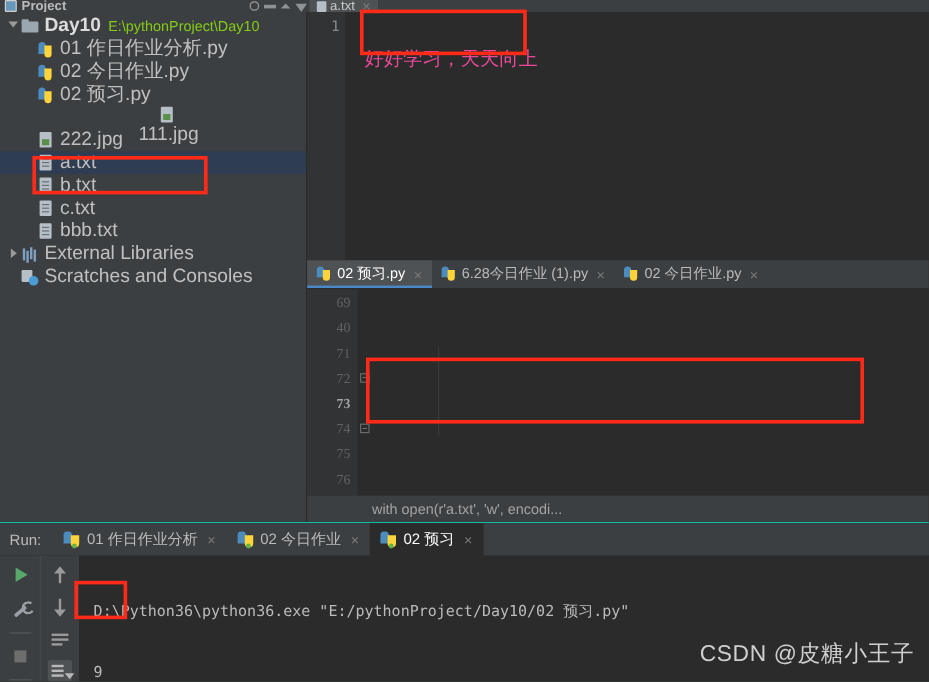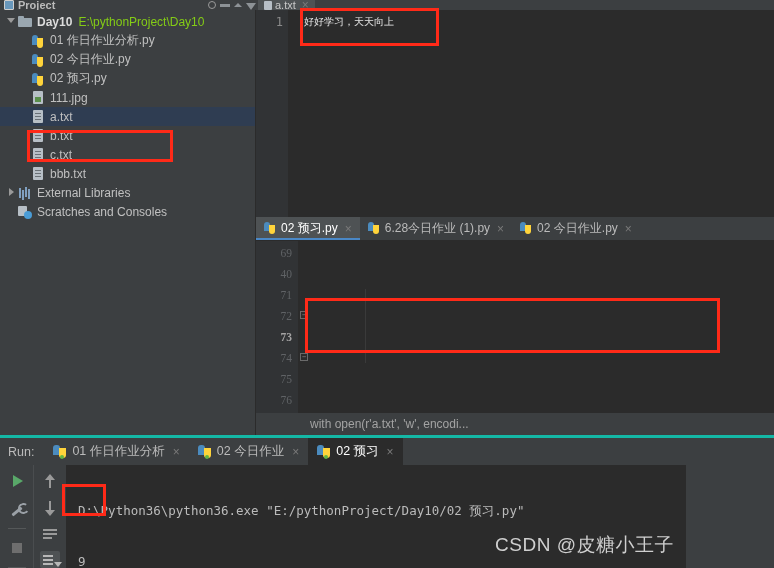--- a/index.html
+++ b/index.html
@@ -57,21 +57,21 @@
   .arrow.open::before {
     border-width:5px 4px 0 4px;
     border-color:#9a9a9a transparent transparent transparent;
   }
   .arrow.closed::before {
     border-width:4px 0 4px 5px;
     border-color:transparent transparent transparent #9a9a9a;
     left:5px; top:5px;
   }
   .ico { width:16px; height:16px; flex:none; margin-right:4px; position:relative; }
-  .row .name { font-size:12px; }
+  .row .name { font-size:16px; }
   .row .name.bold { font-weight:bold; color:#dcdcdc; }
   .row .sub { color:#84cc16; font-size:12px; margin-left:6px; }
 
   
   .ico-folder::before{
     content:""; position:absolute; left:1px; top:4px; width:14px; height:9px;
     background:#9aa7b0; border-radius:1px;
   }
   .ico-folder::after{
     content:""; position:absolute; left:1px; top:2px; width:6px; height:3px;
@@ -132,22 +132,23 @@
     font-family:"DejaVu Sans Mono", monospace; font-size:12px;
     padding-top:3px; padding-right:5px;
   }
   .txt-gutter .ln { height:18px; line-height:18px; color:#8a8a8a; }
   .txt-body {
     position:absolute; left:32px; top:0; right:0; bottom:0;
     background:#2b2b2b; padding-top:3px;
   }
   .txt-line {
     height:18px; line-height:18px; padding-left:16px;
-    color:#e5e5e5; font-size:10px;
+    color:#ec4899; font-size:16px;
     font-family:"Liberation Sans", sans-serif;
+    margin-top:28px;
   }
   .txt-caretline {
     position:absolute; left:32px; top:21px; right:0; height:18px;
     background:#323232;
   }
   .txt-vline {
     position:absolute; left:33px; top:39px; width:1px; bottom:0;
     background:#3a3a3a;
   }
 
@@ -215,21 +216,21 @@
     padding-left:54px; font-size:12px; color:#a3a3a3;
   }
   .py-left-strip {
     position:absolute; left:0; top:24px; width:4px; bottom:22px; background:#313335;
   }
 
   
   .run-panel {
     position:absolute; left:0; top:435px; width:774px; height:133px;
     background:#3c3f41;
-    border-top:3px solid #14b8a6;
+    border-top:1px solid #14b8a6;
   }
   .run-tabs {
     height:27px; display:flex; align-items:stretch;
     background:#3c3f41;
   }
   .run-label {
     display:flex; align-items:center; padding:0 10px 0 8px;
     font-size:12.5px; color:#bbbbbb;
   }
   .run-tab {
@@ -245,21 +246,21 @@
   .runico::after{
     content:""; position:absolute; left:6px; top:3px; width:7px; height:10px;
     background:#ffd43b; border-radius:0 0 3px 3px;
   }
   .runico .dot {
     position:absolute; left:7px; top:10px; width:4px; height:4px;
     border-radius:50%; background:#62b543; z-index:3;
   }
 
   .run-body {
-    position:absolute; left:0; top:27px; width:686px; bottom:0;
+    position:absolute; left:0; top:27px; width:774px; bottom:0;
     background:#2b2b2b;
   }
   .run-sidebar-a {
     position:absolute; left:0; top:0; width:33px; bottom:0;
     background:#3c3f41;
     display:flex; flex-direction:column; align-items:center; padding-top:6px; gap:9px;
   }
   .run-sidebar-b {
     position:absolute; left:33px; top:0; width:33px; bottom:0;
     background:#3c3f41;
@@ -382,23 +383,27 @@
         <span class="name">01 作日作业分析.py</span>
       </div>
       <div class="row" style="padding-left:30px;">
         <span class="ico ico-py"></span>
         <span class="name">02 今日作业.py</span>
       </div>
       <div class="row" style="padding-left:30px;">
         <span class="ico ico-py"></span>
         <span class="name">02 预习.py</span>
       </div>
-      <div class="row" style="padding-left:30px;">
+      <div class="row" style="padding-left:30px;flex-direction:column;">
         <span class="ico ico-img"></span>
         <span class="name">111.jpg</span>
+      </div>
+      <div class="row" style="padding-left:30px;">
+        <span class="ico ico-img"></span>
+        <span class="name">222.jpg</span>
       </div>
       <div class="row sel" style="padding-left:30px;">
         <span class="ico ico-doc"></span>
         <span class="name">a.txt</span>
       </div>
       <div class="row" style="padding-left:30px;">
         <span class="ico ico-doc"></span>
         <span class="name">b.txt</span>
       </div>
       <div class="row" style="padding-left:30px;">

